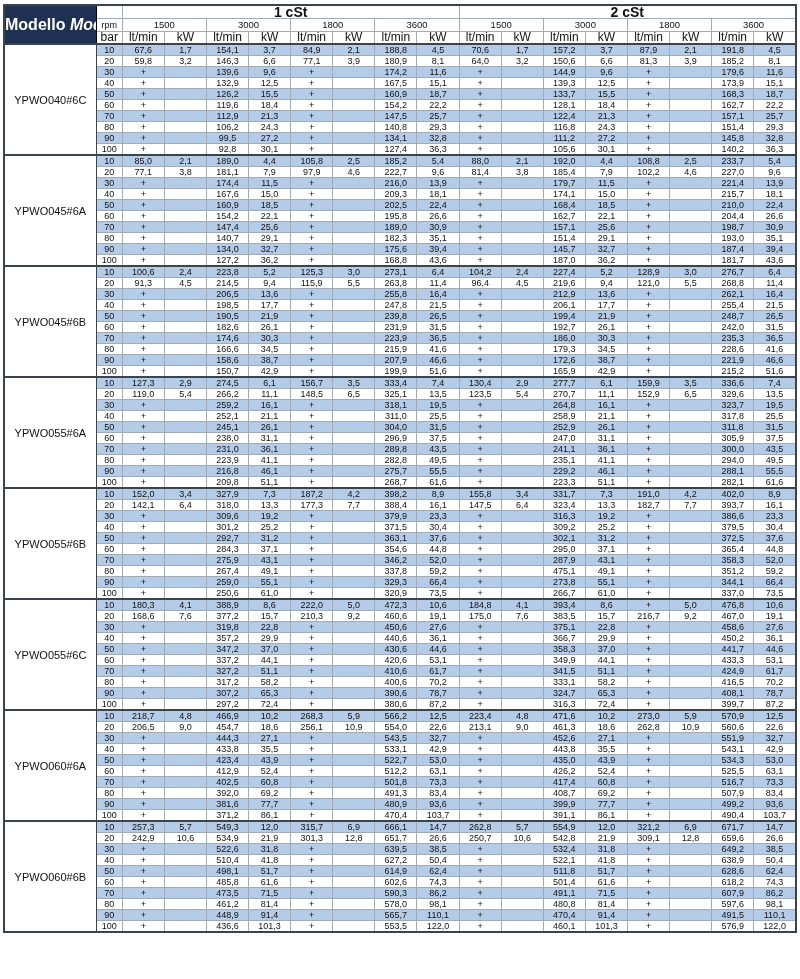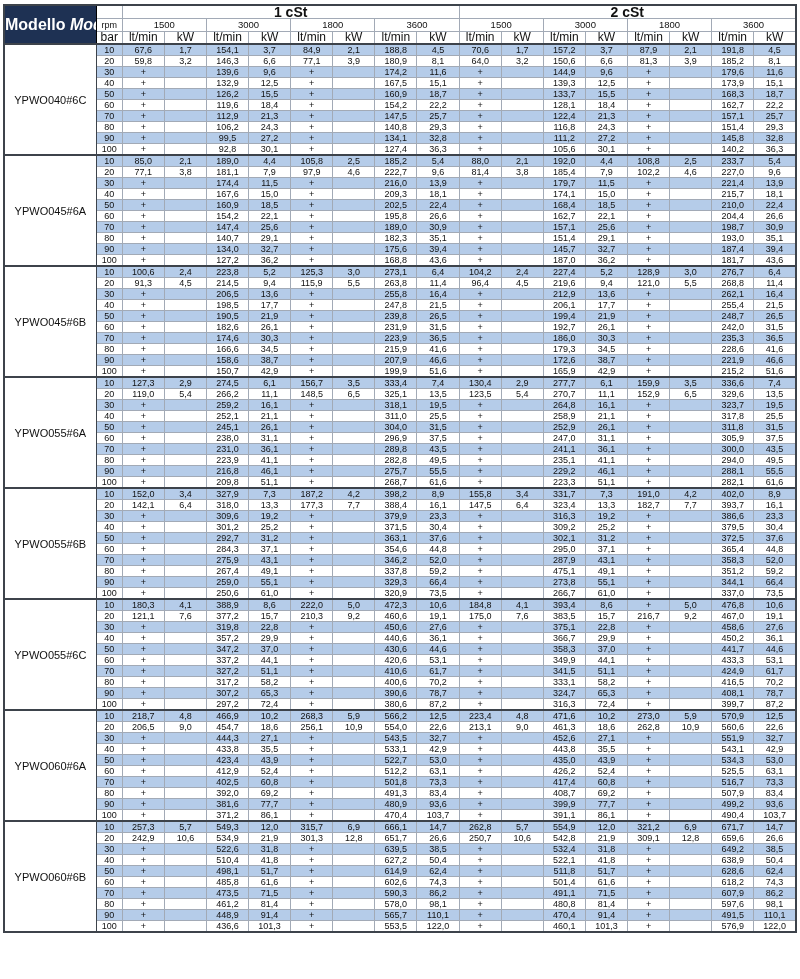--- a/index.html
+++ b/index.html
@@ -1072,21 +1072,21 @@
           <td class="power-cell">4,1</td>
           <td class="flow-cell">393,4</td>
           <td class="power-cell">8,6</td>
           <td class="flow-cell">+</td>
           <td class="power-cell">5,0</td>
           <td class="flow-cell">476,8</td>
           <td class="power-cell">10,6</td>
         </tr>
         <tr class="white">
           <td class="bar-cell">20</td>
-          <td class="flow-cell">121,1</td>
+          <td class="flow-cell">168,6</td>
           <td class="power-cell">7,6</td>
           <td class="flow-cell">377,2</td>
           <td class="power-cell">15,7</td>
           <td class="flow-cell">210,3</td>
           <td class="power-cell">9,2</td>
           <td class="flow-cell">460,6</td>
           <td class="power-cell">19,1</td>
           <td class="cst-sep flow-cell">175,0</td>
           <td class="power-cell">7,6</td>
           <td class="flow-cell">383,5</td>

